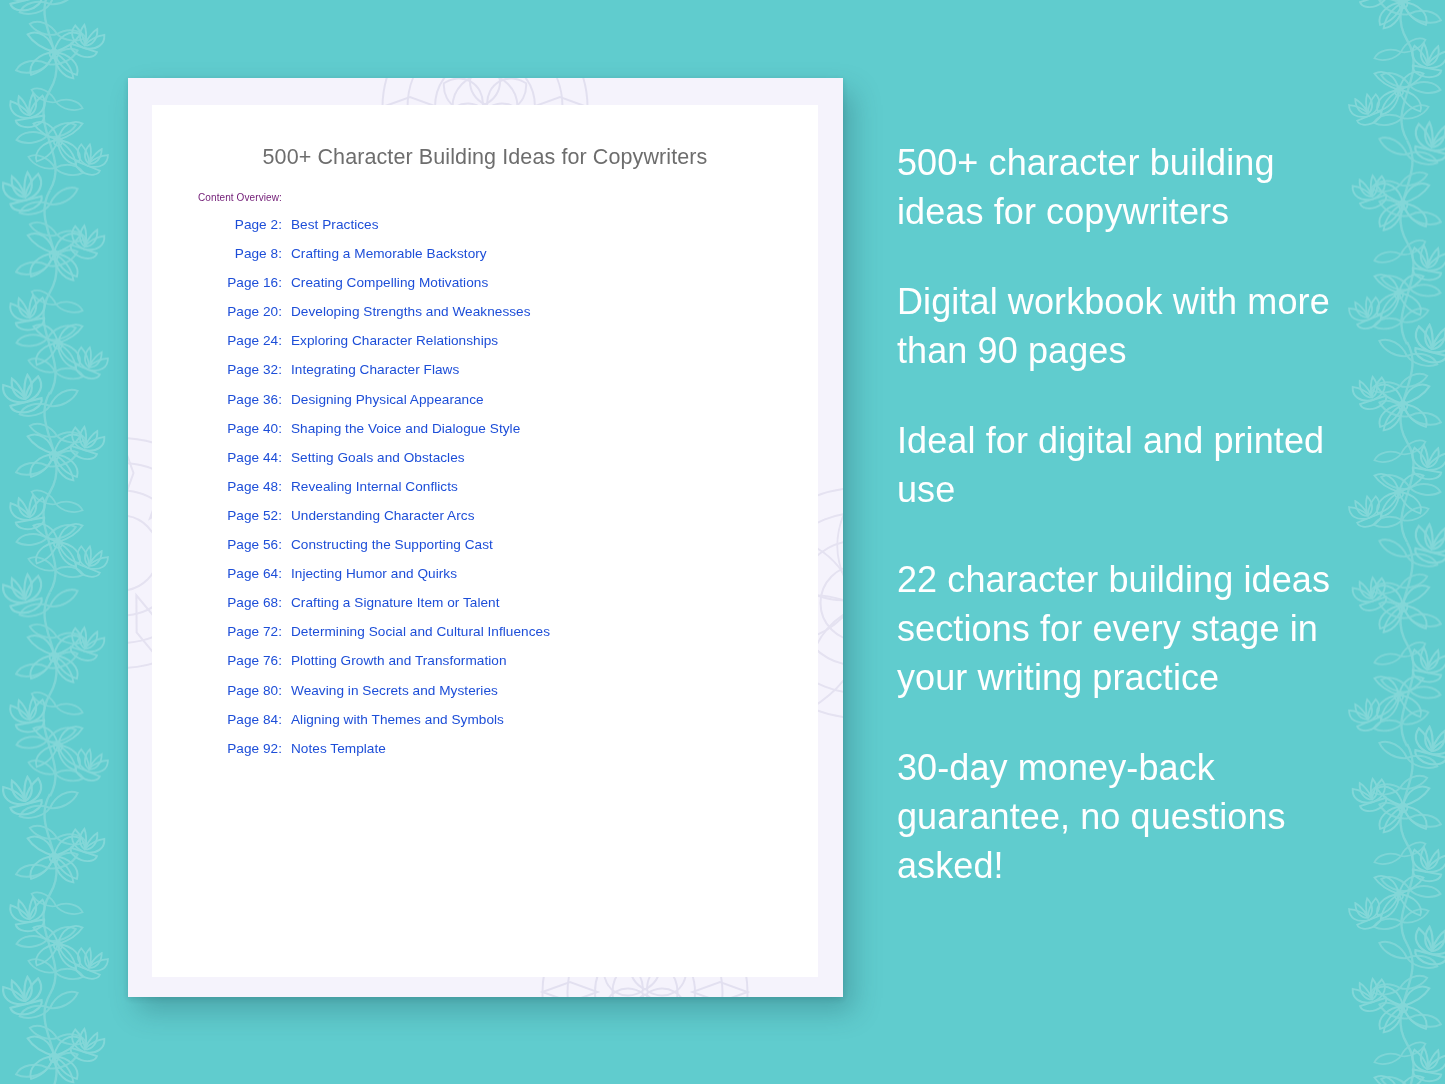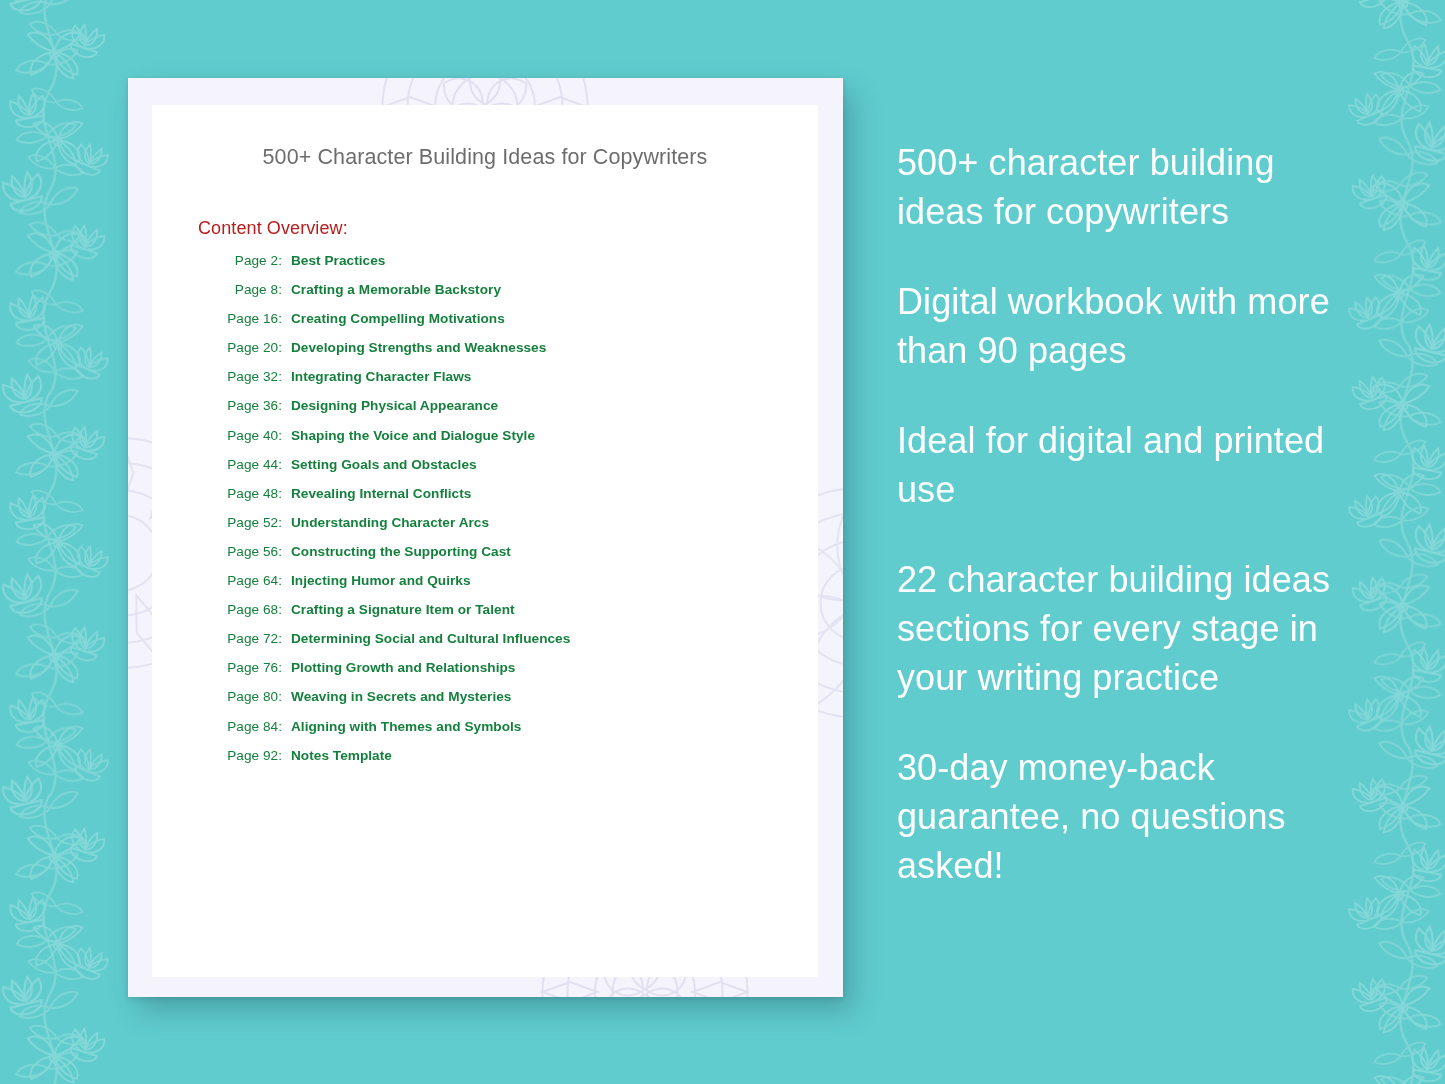--- a/index.html
+++ b/index.html
@@ -55,45 +55,45 @@
     padding:0 78px;
     text-align:center;
     font-size:21.5px;
     font-weight:400;
     line-height:30px;
     color:#6d6d6d;
     letter-spacing:.1px;
   }
 
   #content-overview-label {
-    margin-top:46px;
+    margin-top:20px;
     padding-left:46px;
-    font-size:18px;
+    font-size:10px;
     font-weight:400;
-    color:#b91c1c;
+    color:#701a75;
     letter-spacing:.1px;
   }
 
   #toc-list { margin-top:14px; padding-left:70px; }
 
   .toc-row {
     display:flex;
     align-items:baseline;
     height:29.1px;
     font-size:13.6px;
-    color:#15803d;
+    color:#1d4ed8;
     letter-spacing:.05px;
     white-space:nowrap;
   }
   .toc-page {
     flex:0 0 auto;
     width:60px;
     text-align:right;
   }
-  .toc-entry { flex:0 0 auto; margin-left:9px;font-weight:bold; }
+  .toc-entry { flex:0 0 auto; margin-left:9px; }
 
   
   #marketing-column {
     position:absolute;
     left:897px; top:138px;
     width:460px;
     z-index:3;
   }
   .marketing-line {
     color:#ffffff;
@@ -281,20 +281,24 @@
         </div>
         <div class="toc-row">
           <span class="toc-page">Page 16:</span>
           <span class="toc-entry">Creating Compelling Motivations</span>
         </div>
         <div class="toc-row">
           <span class="toc-page">Page 20:</span>
           <span class="toc-entry">Developing Strengths and Weaknesses</span>
         </div>
         <div class="toc-row">
+          <span class="toc-page">Page 24:</span>
+          <span class="toc-entry">Exploring Character Relationships</span>
+        </div>
+        <div class="toc-row">
           <span class="toc-page">Page 32:</span>
           <span class="toc-entry">Integrating Character Flaws</span>
         </div>
         <div class="toc-row">
           <span class="toc-page">Page 36:</span>
           <span class="toc-entry">Designing Physical Appearance</span>
         </div>
         <div class="toc-row">
           <span class="toc-page">Page 40:</span>
           <span class="toc-entry">Shaping the Voice and Dialogue Style</span>
@@ -322,21 +326,21 @@
         <div class="toc-row">
           <span class="toc-page">Page 68:</span>
           <span class="toc-entry">Crafting a Signature Item or Talent</span>
         </div>
         <div class="toc-row">
           <span class="toc-page">Page 72:</span>
           <span class="toc-entry">Determining Social and Cultural Influences</span>
         </div>
         <div class="toc-row">
           <span class="toc-page">Page 76:</span>
-          <span class="toc-entry">Plotting Growth and Relationships</span>
+          <span class="toc-entry">Plotting Growth and Transformation</span>
         </div>
         <div class="toc-row">
           <span class="toc-page">Page 80:</span>
           <span class="toc-entry">Weaving in Secrets and Mysteries</span>
         </div>
         <div class="toc-row">
           <span class="toc-page">Page 84:</span>
           <span class="toc-entry">Aligning with Themes and Symbols</span>
         </div>
         <div class="toc-row">

